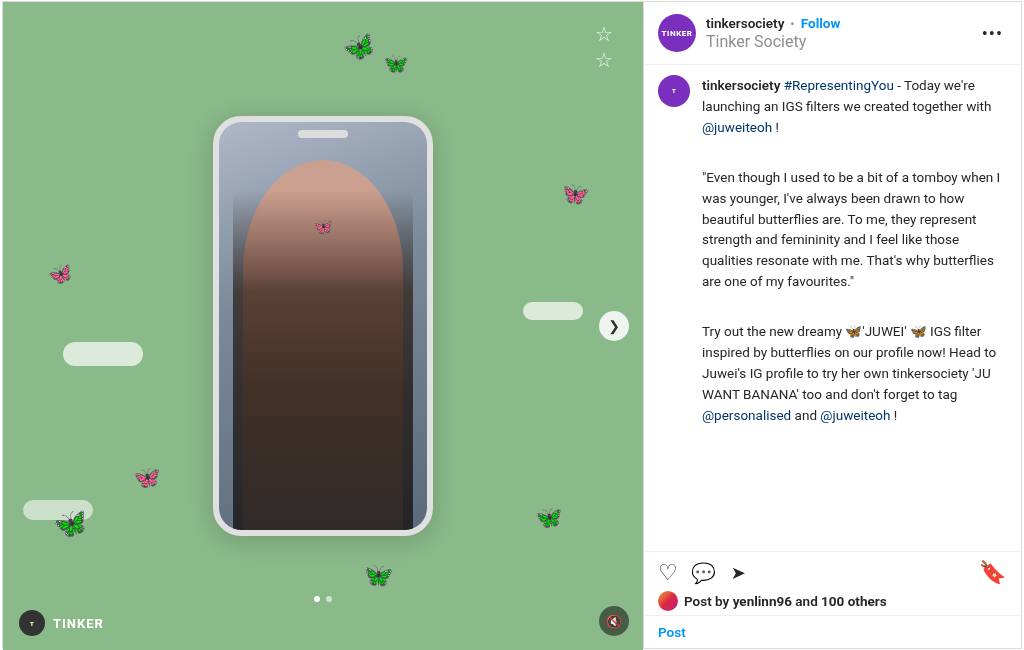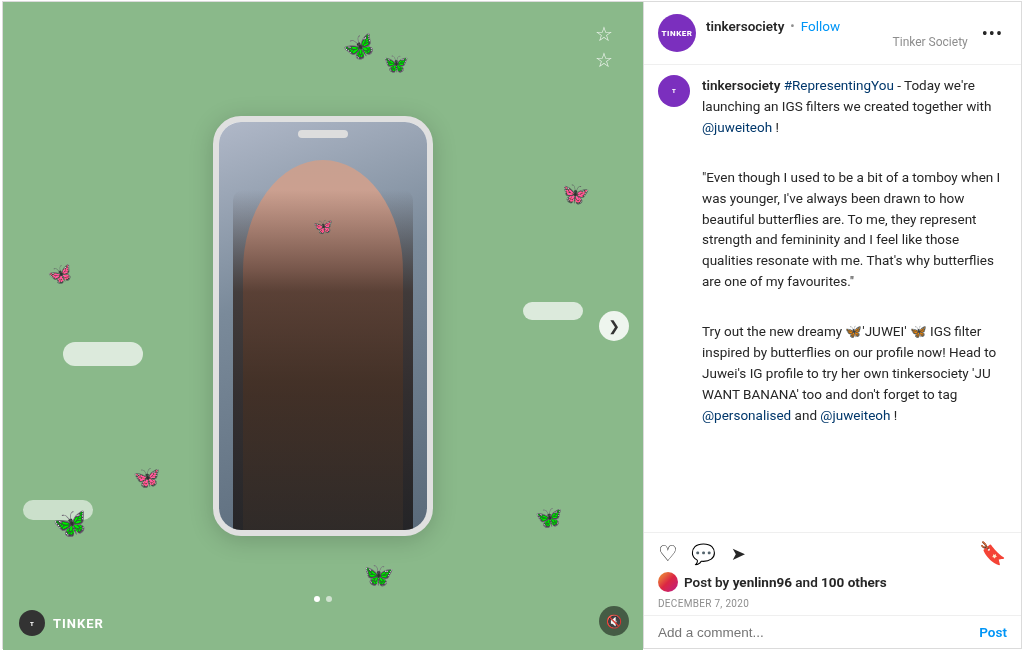--- a/index.html
+++ b/index.html
@@ -238,29 +238,28 @@
     .header-username {
       font-size: 13.5px;
       font-weight: 600;
       color: #262626;
       display: flex;
       align-items: center;
       gap: 6px;
     }
     .follow-link {
       color: #0095f6;
-      font-weight: 400;
+      font-weight: 700;
       font-size: 13.5px;
       cursor: pointer;
     }
     .header-subname {
-      font-size: 12px;
+      font-size: 16px;
       color: #8e8e8e;
       margin-top: 1px;
-      text-align: right;
     }
     .header-more {
       font-size: 18px;
       color: #262626;
       cursor: pointer;
       letter-spacing: 1px;
       padding: 0 4px;
     }
     
     .post-caption {
@@ -487,20 +486,18 @@
     <div class="post-likes">
       <div class="likes-avatar" style="width:20px;height:20px;border-radius:50%;background:linear-gradient(135deg,#f09433,#e6683c,#dc2743,#cc2366,#bc1888);"></div>
       <span class="likes-text">
         <span>Post by</span>
         <span style="font-weight:700;">yenlinn96</span>
         <span>and</span>
         <span style="font-weight:700;">100 others</span>
       </span>
     </div>
 
-    <div class="post-date">DECEMBER 7, 2020</div>
 
     <div class="add-comment">
-      <input class="comment-input" type="text" placeholder="Add a comment..." style="">
       <span class="post-btn">Post</span>
     </div>
   </div>
 </div>
 
 </body></html>

